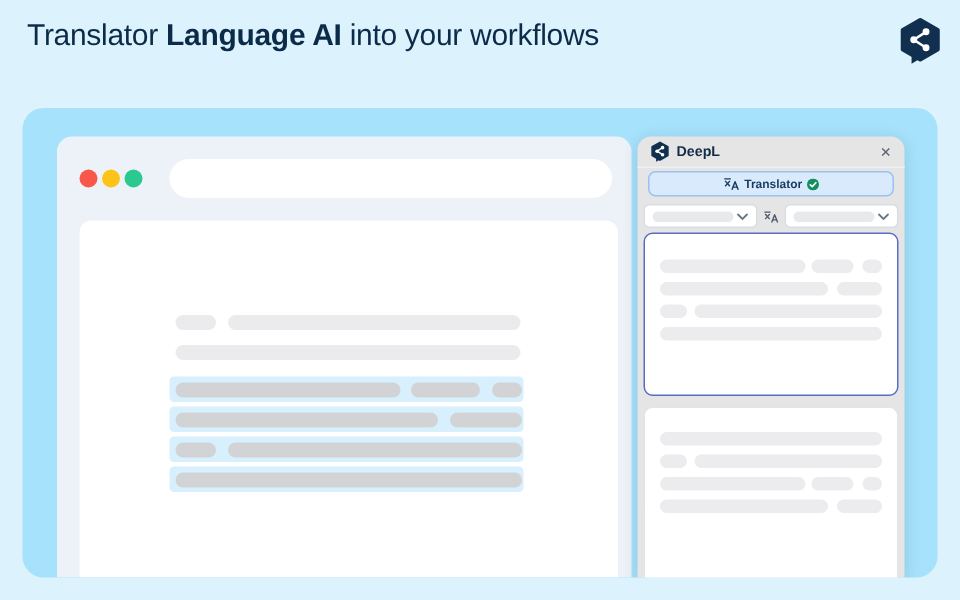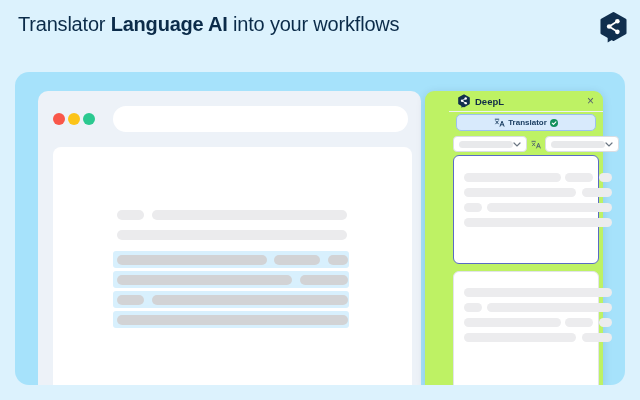--- a/index.html
+++ b/index.html
@@ -37,24 +37,23 @@
     background:#ffffff;border-radius:8px 8px 0 0;
   }
   .doc{position:absolute;left:60px;top:0;width:236px;}
   .doc .sk-row{height:17px;display:flex;align-items:center;padding-left:4px;border-radius:3px;box-sizing:border-box;}
   .doc .sk-row.hl{background:#d8f0fd;}
   .doc .sk-bar{height:10px;border-radius:5px;background:#ebebed;flex:none;}
   .doc .sk-row.hl .sk-bar{background:#d2d3d5;}
   
   .panel{
     position:absolute;left:410px;top:19px;width:178px;height:296px;
-    background:#bef264;border-radius:9px 9px 0 0;
+    background:#e5e5e5;border-radius:9px 9px 0 0;
     box-shadow:0 2px 10px rgba(15,40,70,.14);
     box-sizing:border-box;
-    padding-left:24px;
   }
   .panel-header{
     height:20px;display:flex;align-items:center;gap:5px;padding:0 9px;
     border-bottom:1px solid #eef1f4;
   }
   .panel-name{font-size:9.5px;font-weight:700;color:#122c48;}
   .panel-close{margin-left:auto;font-size:12px;line-height:12px;color:#57616e;cursor:default;}
   .tabs{margin-top:2px;padding:0 7px;display:flex;gap:5px;}
   .tab{
     height:17px;flex:1;border-radius:5px;box-sizing:border-box;

